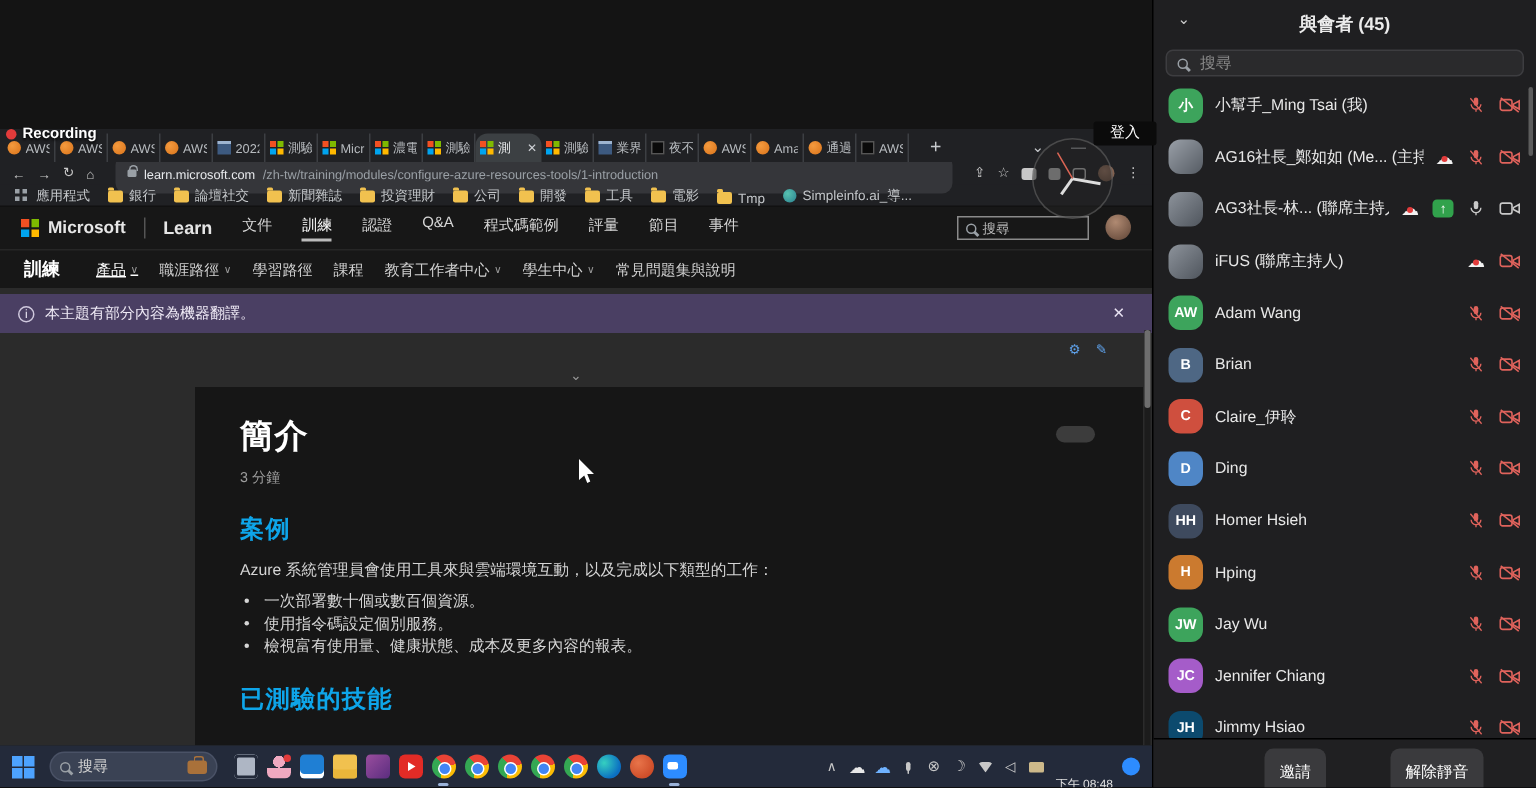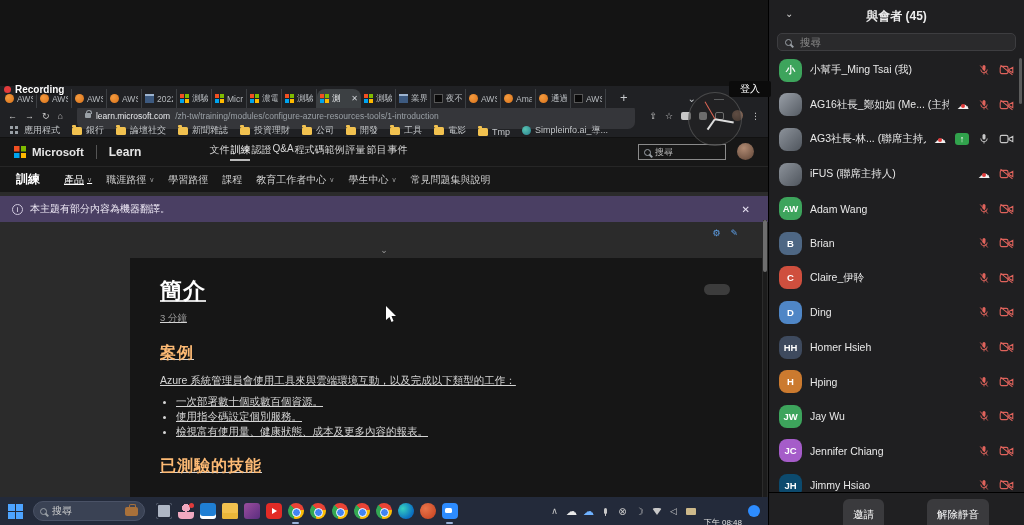--- a/index.html
+++ b/index.html
@@ -81,44 +81,44 @@
   
   .ms-header{height:28px;background:#171717;display:flex;align-items:center;padding:0 14px;color:#e6e6e6;position:relative;}
   .ms-logo{width:12px;height:12px;margin-right:6px;background:
      linear-gradient(#f25022,#f25022) 0 0/5.5px 5.5px no-repeat,
      linear-gradient(#7fba00,#7fba00) 6.5px 0/5.5px 5.5px no-repeat,
      linear-gradient(#00a4ef,#00a4ef) 0 6.5px/5.5px 5.5px no-repeat,
      linear-gradient(#ffb900,#ffb900) 6.5px 6.5px/5.5px 5.5px no-repeat;}
   .ms-brand{font-size:11.5px;font-weight:600;}
   .ms-sep{width:1px;height:14px;background:#555;margin:0 12px;}
   .ms-product{font-size:12px;font-weight:700;margin-right:20px;}
-  .ms-nav{display:flex;gap:1px;font-size:10px;color:#d6d6d6;margin-left:48px;}
+  .ms-nav{display:flex;gap:20px;font-size:10px;color:#d6d6d6;}
   .ms-nav .v-active{color:#fff;border-bottom:2px solid #bbb;padding-bottom:2px;}
   .ms-search{position:absolute;right:42px;top:6px;width:88px;height:16px;border:1px solid #8a8a8a;background:#171717;display:flex;align-items:center;gap:4px;padding:0 5px;color:#bbb;font-size:9px;}
   .ms-avatar{position:absolute;right:14px;top:5px;width:17px;height:17px;border-radius:50%;background:radial-gradient(circle at 40% 30%,#b08a72,#5d4335);}
   .ms-subnav{height:26px;background:#171717;border-top:1px solid #262626;display:flex;align-items:center;padding:0 16px;gap:14px;color:#d0d0d0;font-size:10px;}
   .ms-subnav .snav-title{font-size:12px;font-weight:700;color:#fff;margin-right:10px;}
   .snav-item{display:flex;align-items:center;gap:3px;}
   .snav-item.v-active{text-decoration:underline;color:#fff;}
   .dd{font-size:7px;color:#9a9a9a;}
 
   .site{position:absolute;left:0;top:106px;right:0;bottom:0;background:#2b2b2b;overflow:hidden;}
   .banner{margin-top:4px;height:26px;background:#4a3f63;display:flex;align-items:center;padding:0 12px;color:#efeaf6;font-size:10px;gap:7px;}
   .binfo{width:11px;height:11px;border:1px solid #cfc8dd;border-radius:50%;font-size:8px;display:flex;align-items:center;justify-content:center;flex:0 0 11px;}
   .bclose{margin-left:auto;background:none;border:none;color:#e8e2f2;font-size:10px;}
   .page-tools{position:absolute;right:30px;top:36px;display:flex;gap:10px;color:#5ea0e8;font-size:9px;}
   .collapse{position:absolute;left:50%;top:52px;transform:translateX(-50%);color:#9a9a9a;font-size:9px;background:none;border:none;}
   .vbar{position:absolute;right:1px;top:28px;bottom:0;width:4px;background:#1c1c1c;}
   .vbar .thumb{width:4px;height:52px;background:#6e6e6e;border-radius:2px;}
 
-  .card{position:absolute;left:130px;top:66px;width:632px;bottom:0;background:#161616;padding:18px 30px 0 30px;color:#d5d5d5;text-decoration:underline;}
+  .card{position:absolute;left:130px;top:66px;width:632px;bottom:0;background:#161616;padding:18px 30px 0 30px;color:#d5d5d5;}
   .card h1{margin:0;font-size:22px;font-weight:700;color:#fff;letter-spacing:1px;}
   .card .meta{font-size:9.5px;color:#9d9d9d;margin-top:6px;}
   .card-pill{position:absolute;right:32px;top:26px;width:26px;height:11px;border-radius:6px;background:#3c3c3c;border:none;}
-  .card h2{margin:18px 0 0;font-size:16px;font-weight:700;color:#fdba74;letter-spacing:1px;}
+  .card h2{margin:18px 0 0;font-size:16px;font-weight:700;color:#0ea5e9;letter-spacing:1px;}
   .card p{margin:10px 0 0;font-size:10.5px;line-height:13px;}
   .card ul{margin:8px 0 0;padding-left:16px;font-size:10.5px;line-height:13px;}
   .card li{margin:2px 0;}
 
   
   .taskbar{position:absolute;left:0;top:497px;width:768px;height:28px;background:#232a3a;display:flex;align-items:center;}
   .tb-start{margin-left:8px;width:15px;height:15px;background:
      linear-gradient(#4da3ff,#4da3ff) 0 0/7px 7px no-repeat,
      linear-gradient(#4da3ff,#4da3ff) 8px 0/7px 7px no-repeat,
      linear-gradient(#4da3ff,#4da3ff) 0 8px/7px 7px no-repeat,

